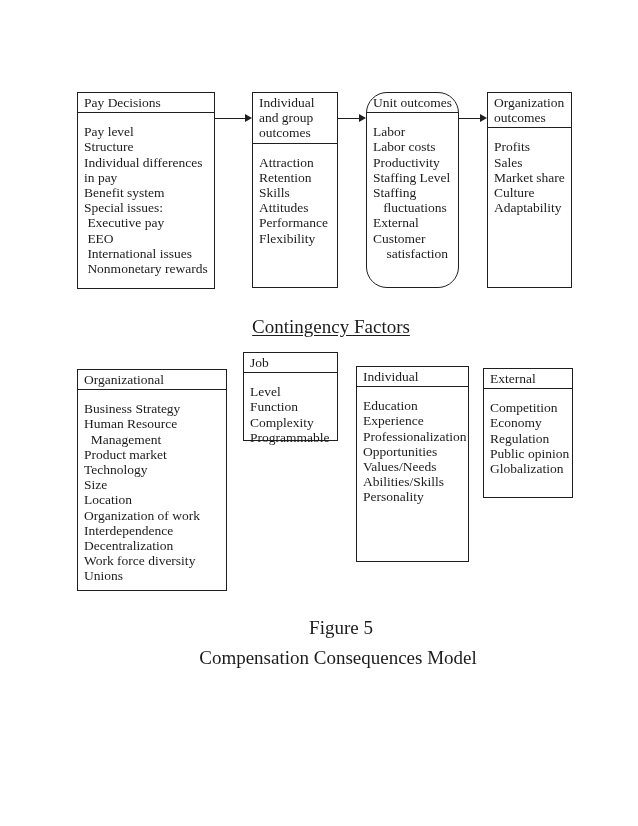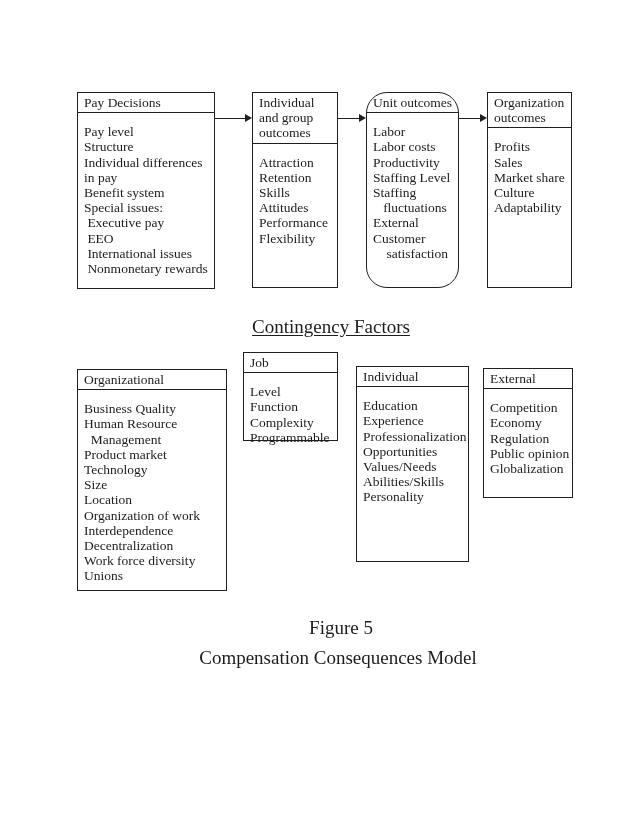--- a/index.html
+++ b/index.html
@@ -121,21 +121,21 @@
         <div class="box-item">Culture</div>
         <div class="box-item">Adaptability</div>
       </div>
   </div>
 
   <div class="center-label underlined" style="left:24px; right:0; top:319px;">Contingency Factors</div>
 
   <div class="box" style="left:77px; top:369px; width:150px; height:222px;">
     <div class="box-header">Organizational</div>
     <div class="box-body">
-        <div class="box-item">Business Quality</div>
+        <div class="box-item">Business Strategy</div>
         <div class="box-item">Human Resource</div>
         <div class="box-item">  Management</div>
         <div class="box-item">Product market</div>
         <div class="box-item">Technology</div>
         <div class="box-item">Size</div>
         <div class="box-item">Location</div>
         <div class="box-item">Organization of work</div>
         <div class="box-item">Interdependence</div>
         <div class="box-item">Decentralization</div>
         <div class="box-item">Work force diversity</div>

